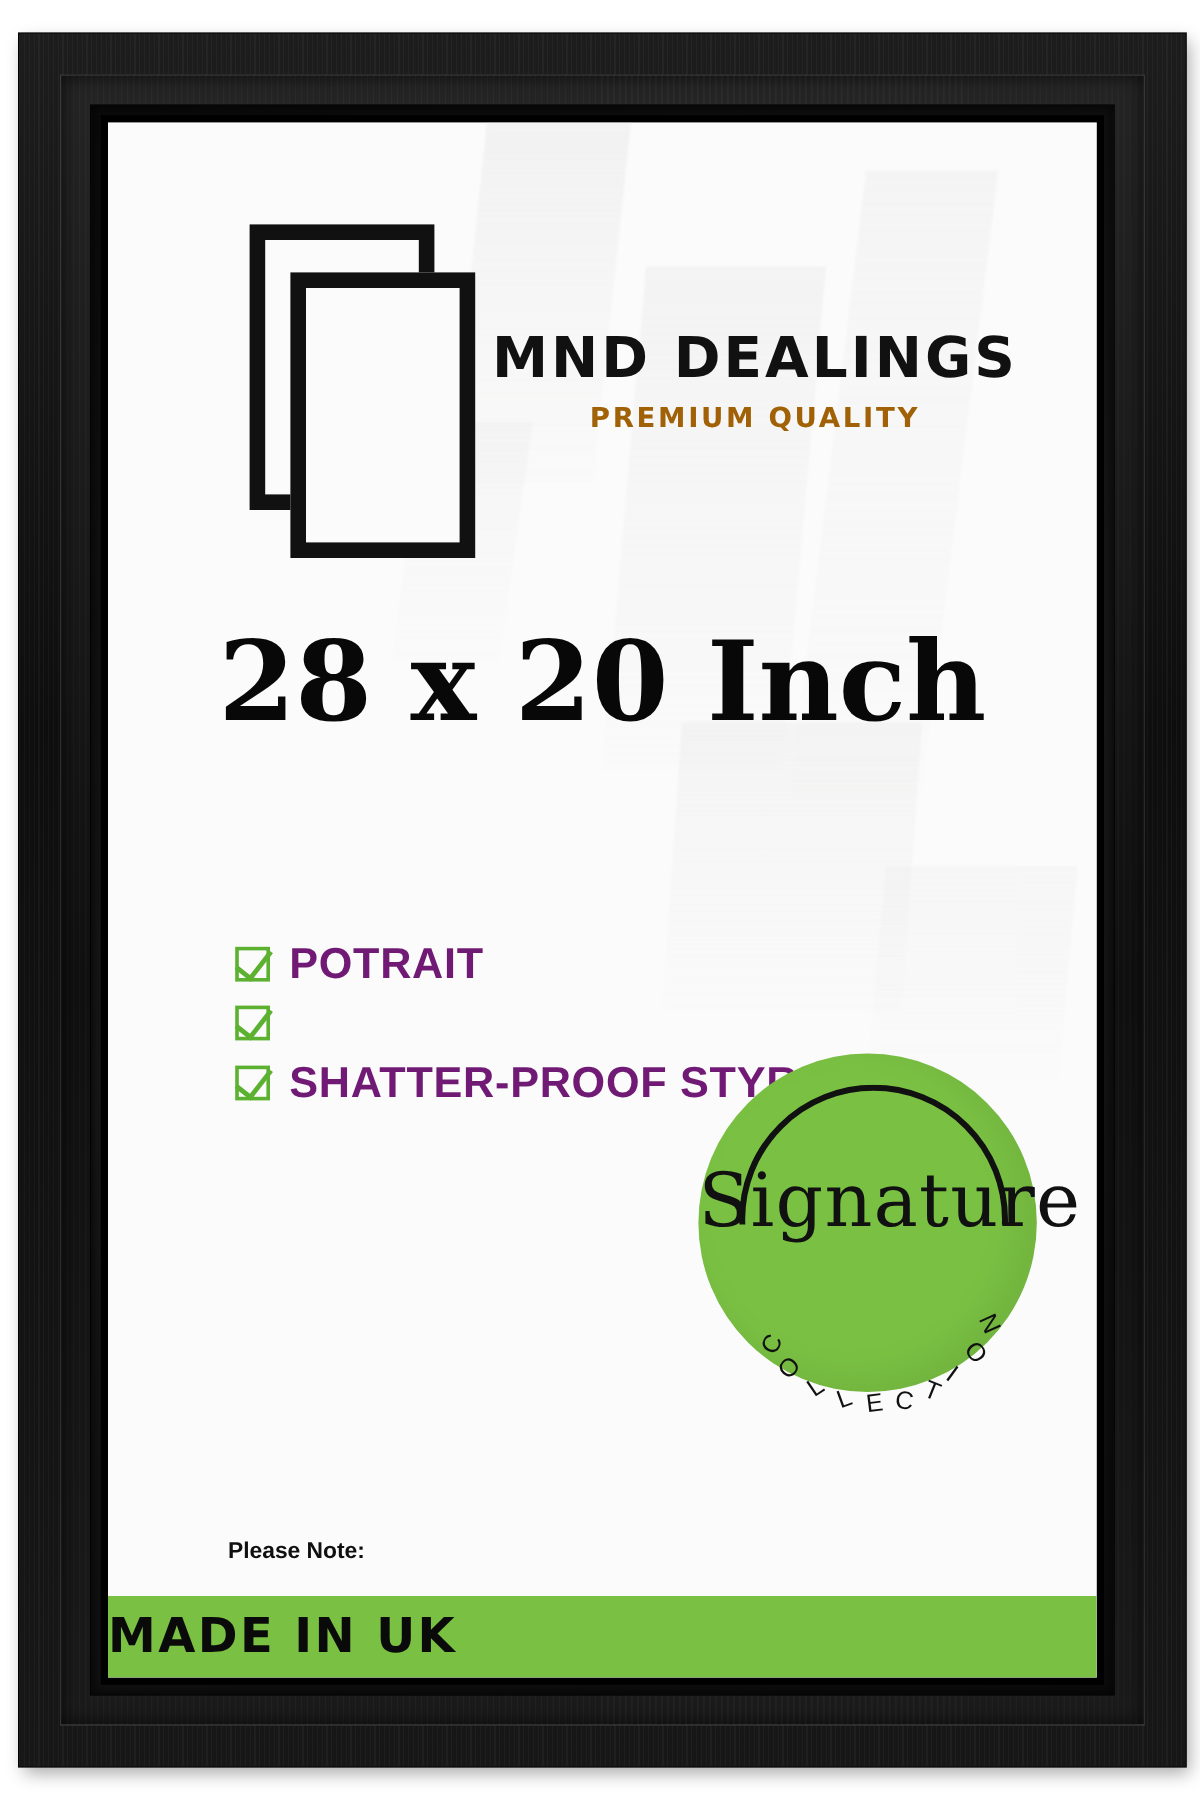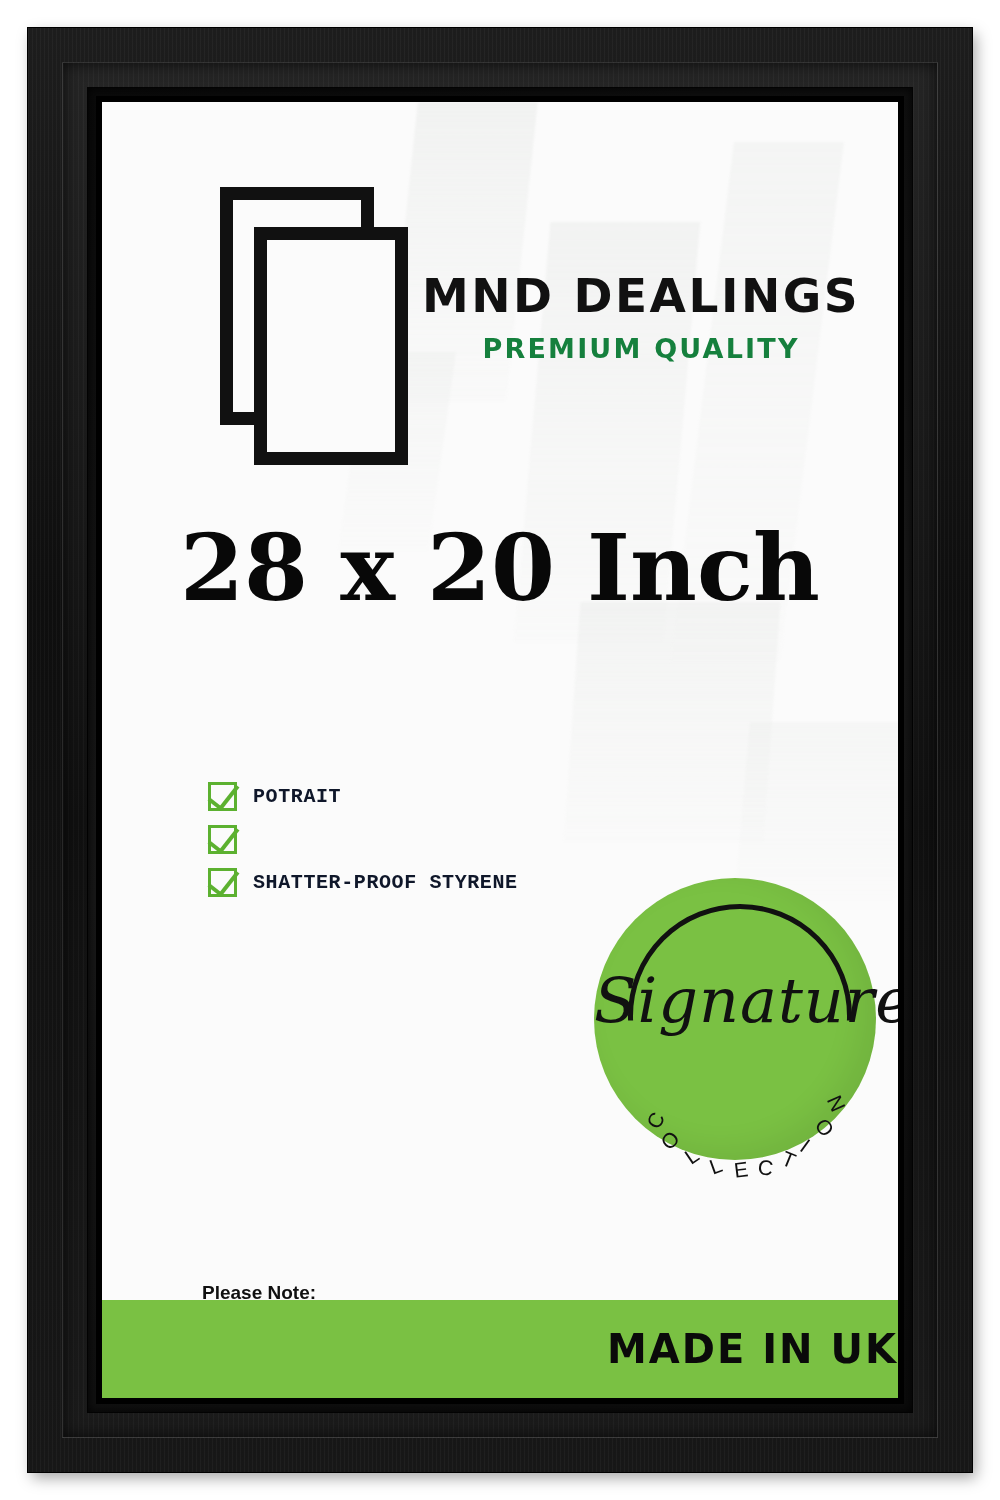--- a/index.html
+++ b/index.html
@@ -18,29 +18,30 @@
   .photo {
     position: relative;
     width: 1000px;
     height: 1500px;
     background: #ffffff;
   }
 
   
   .frame-outer {
     position: absolute;
-    left: 28px;
+    left: 16px;
     top: 28px;
     width: 944px;
     height: 1444px;
     background: #141414;
     background-image:
       repeating-linear-gradient(90deg, rgba(255,255,255,0.035) 0px, rgba(255,255,255,0.035) 1px, rgba(0,0,0,0) 1px, rgba(0,0,0,0) 4px),
       linear-gradient(180deg, #1d1d1d 0%, #0e0e0e 40%, #171717 100%);
     box-shadow: 0 0 0 1px #000, 4px 6px 14px rgba(0,0,0,0.35);
+    padding-left: 28px;
   }
   .frame-bevel-1 {
     position: absolute;
     left: 34px;
     top: 34px;
     right: 34px;
     bottom: 34px;
     border: 1px solid rgba(255,255,255,0.10);
     background:
       repeating-linear-gradient(90deg, rgba(255,255,255,0.03) 0px, rgba(255,255,255,0.03) 1px, rgba(0,0,0,0) 1px, rgba(0,0,0,0) 5px),
@@ -126,24 +127,24 @@
   .brand {
     font-size: 47px;
     font-weight: 700;
     letter-spacing: 2.5px;
     color: #111;
     font-family: "DejaVu Sans", sans-serif;
     line-height: 1;
   }
   .brand-sub {
     margin-top: 14px;
-    font-size: 27px;
+    font-size: 23px;
     font-weight: 700;
     letter-spacing: 2.2px;
-    color: #15803d;
+    color: #a16207;
     text-align: center;
     font-family: "DejaVu Sans", sans-serif;
   }
 
   
   .size-main {
     position: absolute;
     left: 0;
     right: 0;
     top: 420px;
@@ -192,25 +193,25 @@
     position: absolute;
     left: 4px;
     top: -6px;
     width: 13px;
     height: 26px;
     border-right: 4px solid #5cb130;
     border-bottom: 4px solid #5cb130;
     transform: rotate(38deg);
   }
   .feature-label {
-    font-family: Liberation Mono, monospace;
-    font-size: 20px;
+    font-family: Liberation Sans, sans-serif;
+    font-size: 36px;
     font-weight: 700;
     letter-spacing: 0.6px;
-    color: #0f172a;
+    color: #701a75;
   }
 
   
   .badge {
     position: absolute;
     left: 492px;
     top: 776px;
     width: 282px;
     height: 282px;
     border-radius: 50%;
@@ -227,21 +228,20 @@
     border: 5px solid #111;
     clip-path: polygon(0 0, 100% 0, 100% 52%, 0 52%);
   }
   .badge-script {
     position: absolute;
     left: 0;
     right: 0;
     top: 86px;
     text-align: center;
     font-family: "DejaVu Serif", serif;
-    font-style: italic;
     font-size: 62px;
     color: #111;
     letter-spacing: 1px;
   }
   .badge-collection {
     position: absolute;
     left: 0;
     right: 0;
     top: 176px;
     height: 100px;
@@ -277,25 +277,25 @@
     color: #181818;
     max-width: 700px;
   }
 
   
   .made-bar {
     position: absolute;
     left: 0;
     right: 0;
     bottom: 0;
-    height: 98px;
+    height: 68px;
     background: #7ac143;
     display: flex;
     align-items: center;
-    justify-content: flex-end;
+    justify-content: flex-start;
   }
   .made-bar .label {
     font-family: "DejaVu Sans", sans-serif;
     font-size: 40px;
     font-weight: 700;
     letter-spacing: 2px;
     color: #0a0a0a;
   }
 </style>
 </head>

